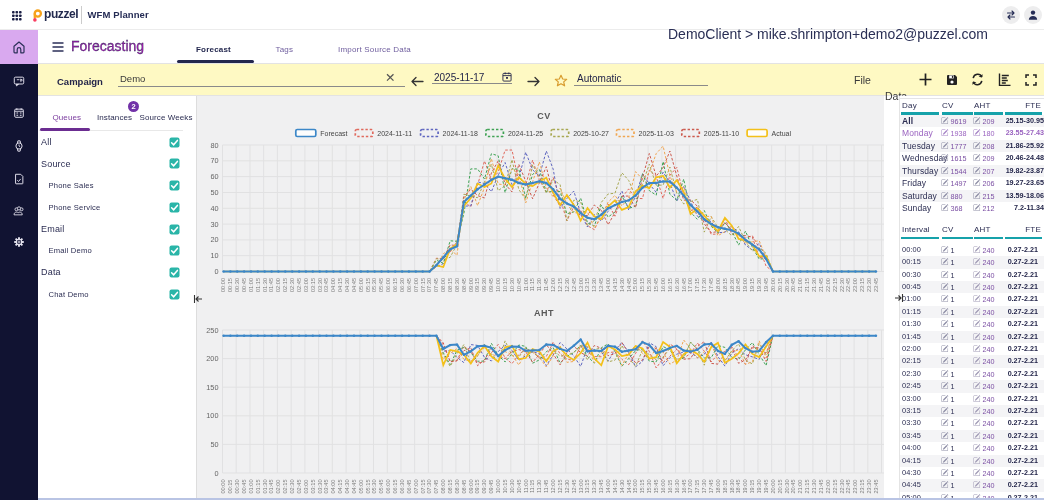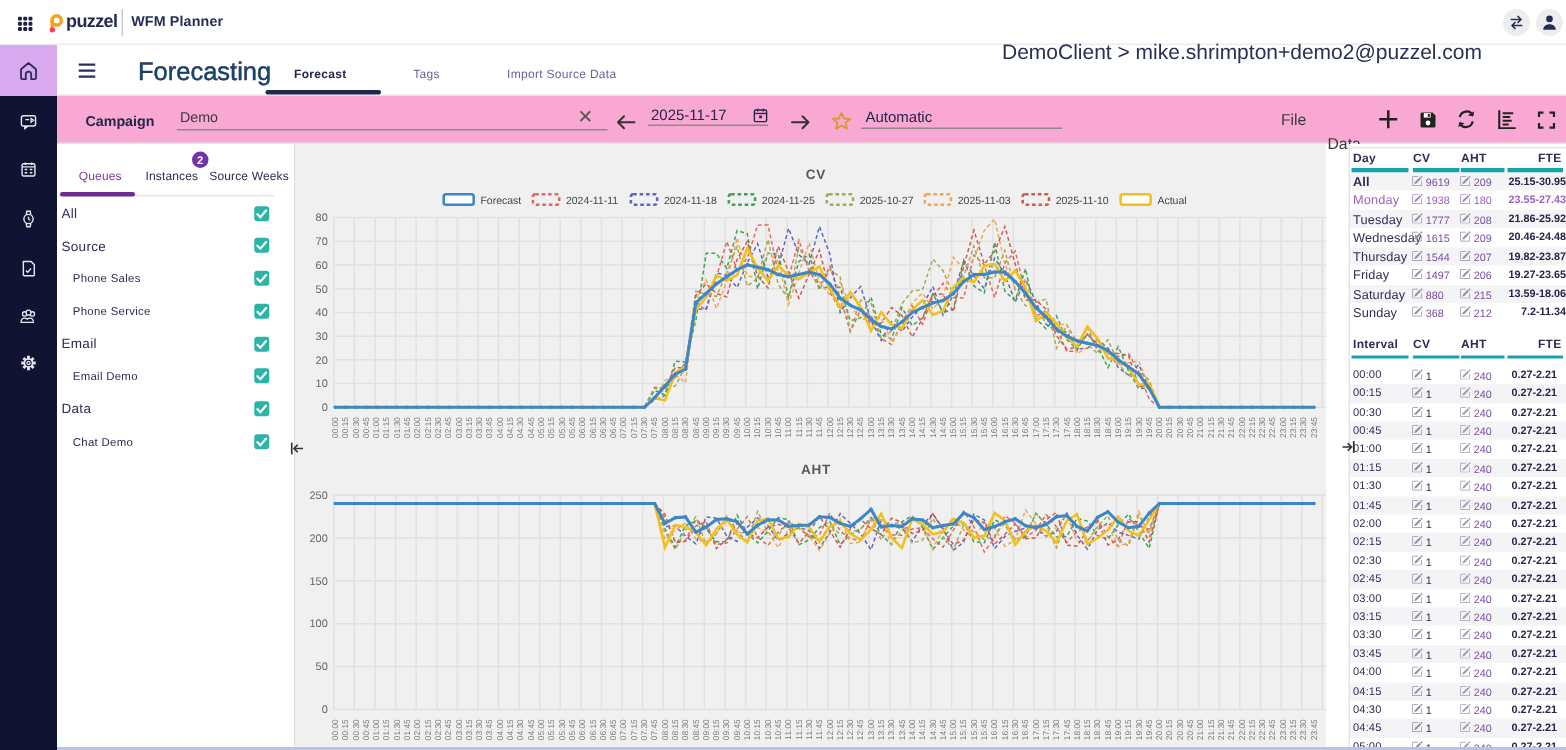--- a/index.html
+++ b/index.html
@@ -1,24 +1,24 @@
 <!DOCTYPE html>
 <html><head><meta charset="utf-8"><style>
 *{margin:0;padding:0;box-sizing:border-box}
 html,body{width:1044px;height:500px;overflow:hidden;font-family:"Liberation Sans",sans-serif;background:#fff}
 #topbar{position:absolute;left:0;top:0;width:1044px;height:30px;background:#fff;border-bottom:1px solid #ececec;z-index:5}
 #sidebar{position:absolute;left:0;top:30px;width:38px;height:470px;background:#111332}
 #homeact{position:absolute;left:0;top:0;width:38px;height:34px;background:#d9a9ef}
 #header{position:absolute;left:38px;top:30px;width:1006px;height:34px;background:#fff;border-bottom:1px solid #e3e3e3}
-#toolbar{position:absolute;left:38px;top:64px;width:1006px;height:32px;background:#f9a8d4;border-bottom:1px solid #e3e3e3}
+#toolbar{position:absolute;left:38px;top:64px;width:1006px;height:32px;background:#fef9c3;border-bottom:1px solid #e3e3e3}
 #lpanel{position:absolute;left:38px;top:96px;width:159px;height:404px;background:#fff;border-right:1px solid #ddd;overflow:hidden}
 #rpanel{position:absolute;left:899px;top:96px;width:145px;height:404px;background:#fff;border-left:1px solid #e4e4e4;overflow:hidden}
 .tab{position:absolute;top:16.5px;font-size:8px;letter-spacing:0.1px}
 .badge{position:absolute;left:90px;top:4.5px;width:11px;height:11px;border-radius:50%;background:#7232a8;color:#fff;font-size:7.5px;text-align:center;line-height:11px;font-weight:bold}
-.th{position:absolute;left:0;width:145px;height:11px;font-weight:bold;color:#2b2d52;font-size:8px;letter-spacing:0.2px}
+.th{position:absolute;left:0;width:145px;height:11px;font-weight:normal;color:#2b2d52;font-size:8px;letter-spacing:0.2px}
 .th span{position:absolute;top:0}
 .tl{position:absolute;height:2.5px;background:#16a2aa}
 .row{position:absolute;left:0;width:145px;height:12.5px;line-height:12.4px;font-size:8.5px}
 .row.g{background:#f4f4f6}
 .dn{position:absolute;left:2px;letter-spacing:0.1px}
 .c1{position:absolute;left:41px}
 .c2{position:absolute;left:73px}
 .c1 i,.c2 i{font-style:normal;margin-left:2px;font-size:7.2px}
 .fte{position:absolute;font-weight:bold;font-size:7.2px}
 </style></head><body>
@@ -94,21 +94,21 @@
       <line x1="7" y1="7" x2="7.00" y2="1.40" stroke="#e9e7f2" stroke-width="2.2"></line>
       <line x1="7" y1="7" x2="10.96" y2="3.04" stroke="#e9e7f2" stroke-width="2.2"></line>
       <circle cx="7" cy="7" r="3.1" fill="#111332" stroke="#e9e7f2" stroke-width="1.2"></circle>
       <circle cx="7" cy="7" r="1.2" fill="#111332" stroke="#e9e7f2" stroke-width="1"></circle>
     </svg>
   </div>
 <div id="header">
     <svg style="position:absolute;left:14px;top:12px" width="12" height="10">
       <path d="M0.5 1h11M0.5 5h11M0.5 9h11" stroke="#2b2f58" stroke-width="1.5"></path>
     </svg>
-    <span style="position:absolute;left:54px;top:7.5px;font-size:17px;color:#0c4a6e;-webkit-text-stroke:0.3px #272b52">Forecasting</span>
+    <span style="position:absolute;left:33px;top:7.5px;font-size:14px;color:#a21caf;-webkit-text-stroke:0.3px #272b52">Forecasting</span>
     <span style="position:absolute;left:158px;top:14.5px;font-size:8px;font-weight:bold;color:#23274e;letter-spacing:0.2px">Forecast</span>
     <span style="position:absolute;left:237.5px;top:14.5px;font-size:8px;color:#6f5e9e;letter-spacing:0.2px">Tags</span>
     <span style="position:absolute;left:300px;top:14.5px;font-size:8px;color:#6f5e9e;letter-spacing:0.2px">Import Source Data</span>
     <div style="position:absolute;left:139px;top:30.4px;width:76.5px;height:2.8px;background:#23274e;border-radius:2px"></div>
   </div>
 <div id="toolbar">
     <span style="position:absolute;left:19px;top:12px;font-size:9.5px;font-weight:bold;color:#23254a">Campaign</span>
     <span style="position:absolute;left:82px;top:8.5px;font-size:9.5px;color:#3a3a3a">Demo</span>
     <div style="position:absolute;left:80px;top:22px;width:287px;height:1px;background:#8a8a8a"></div>
     <span style="position:absolute;left:347px;top:5.5px;font-size:12.5px;color:#555">✕</span>

